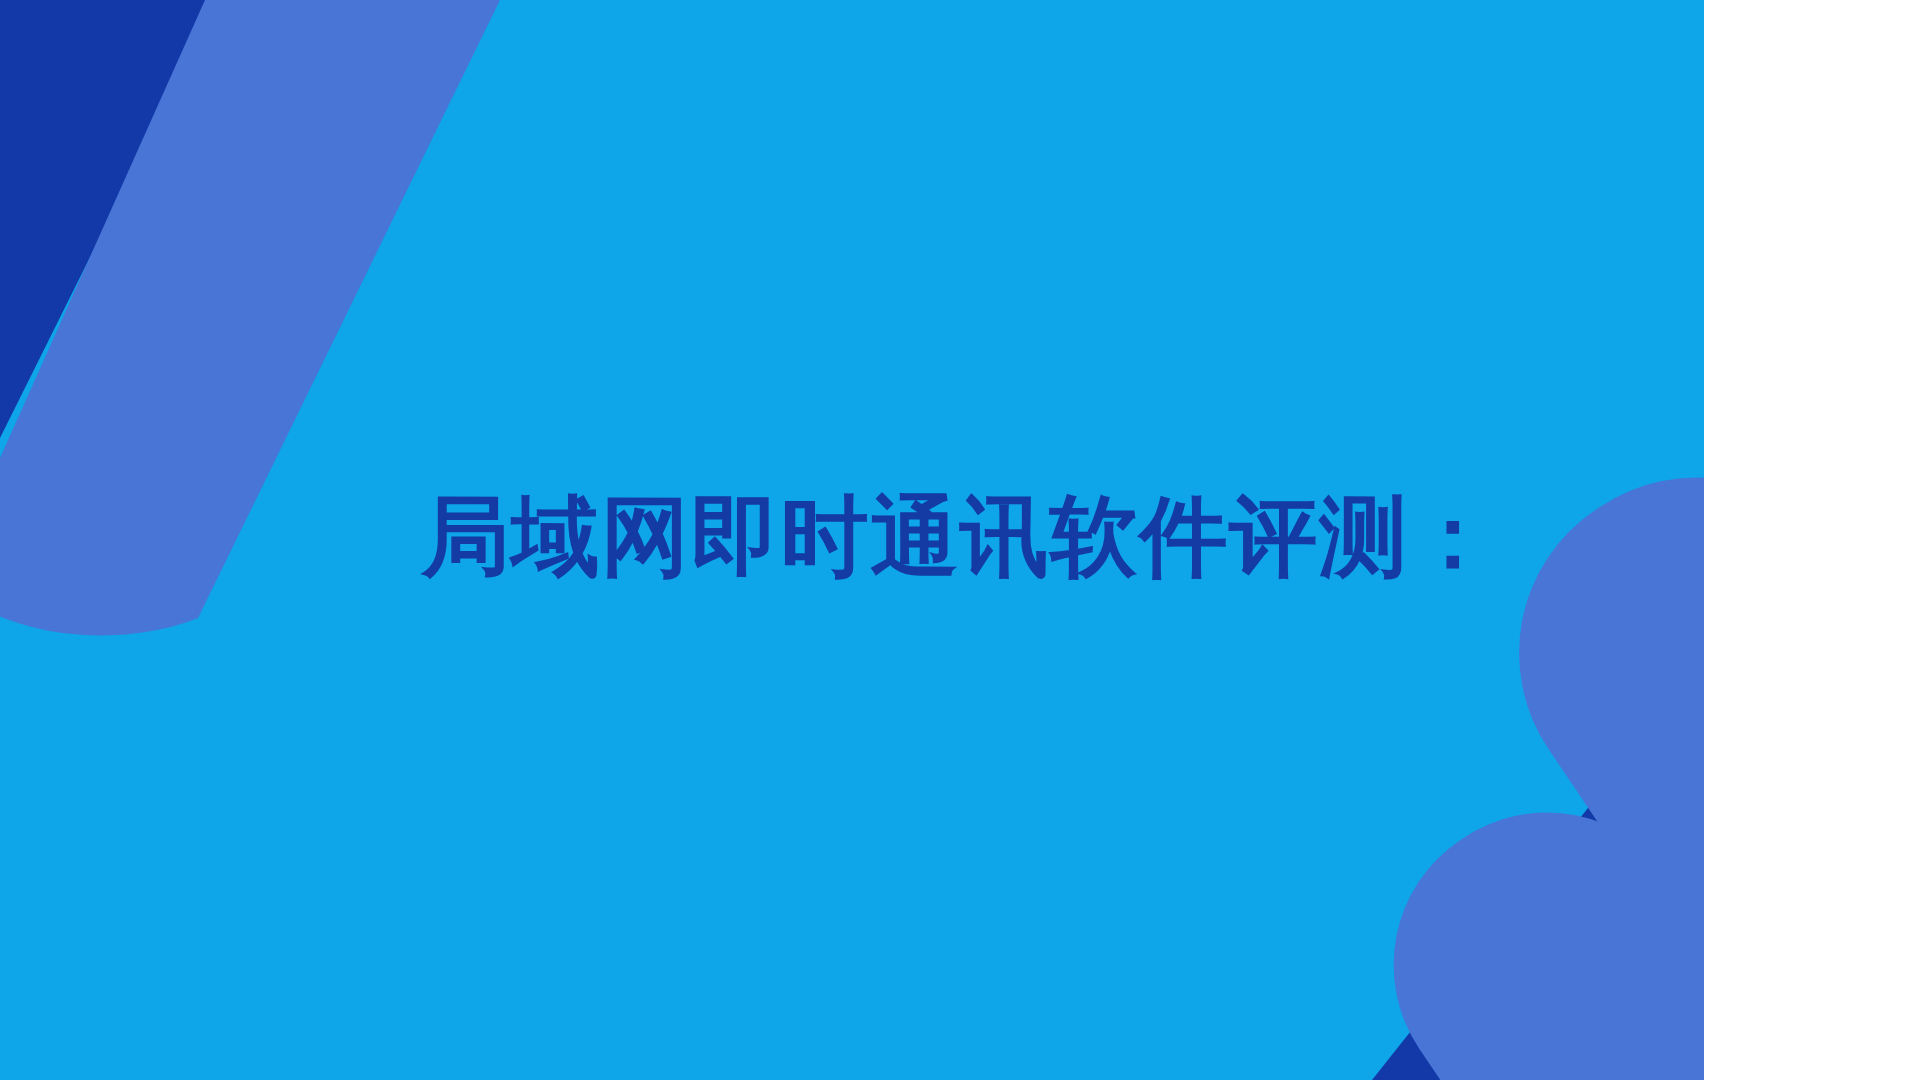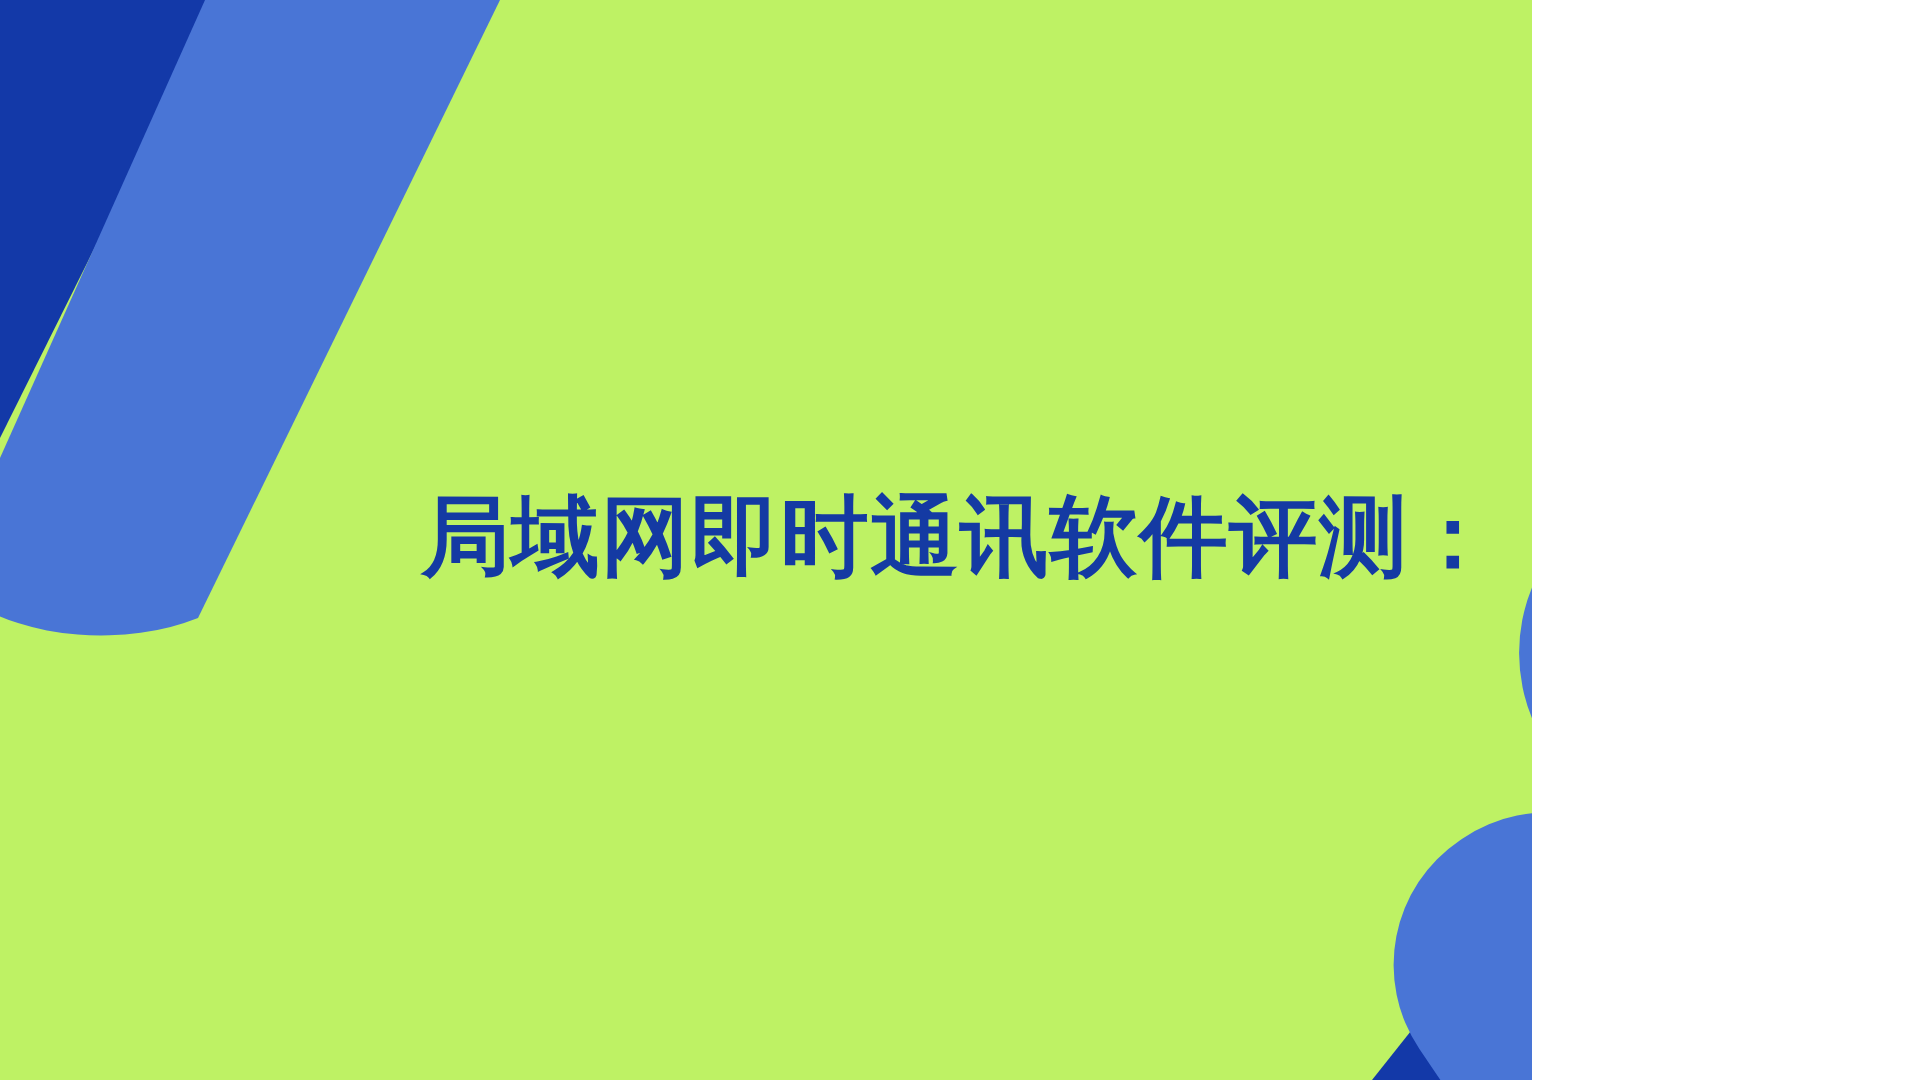--- a/index.html
+++ b/index.html
@@ -5,24 +5,24 @@
   html, body {
     margin: 0;
     padding: 0;
     background: #ffffff;
   }
   body {
     font-family: "Liberation Sans", sans-serif;
   }
   .canvas {
     position: relative;
-    width: 1532px;
+    width: 1704px;
     height: 1080px;
     overflow: hidden;
-    background: #bef264;
+    background: #0ea5e9;
   }
   .deco-layer {
     position: absolute;
     inset: 0;
     width: 1920px;
     height: 1080px;
     pointer-events: none;
   }
   .title-block {
     position: absolute;

